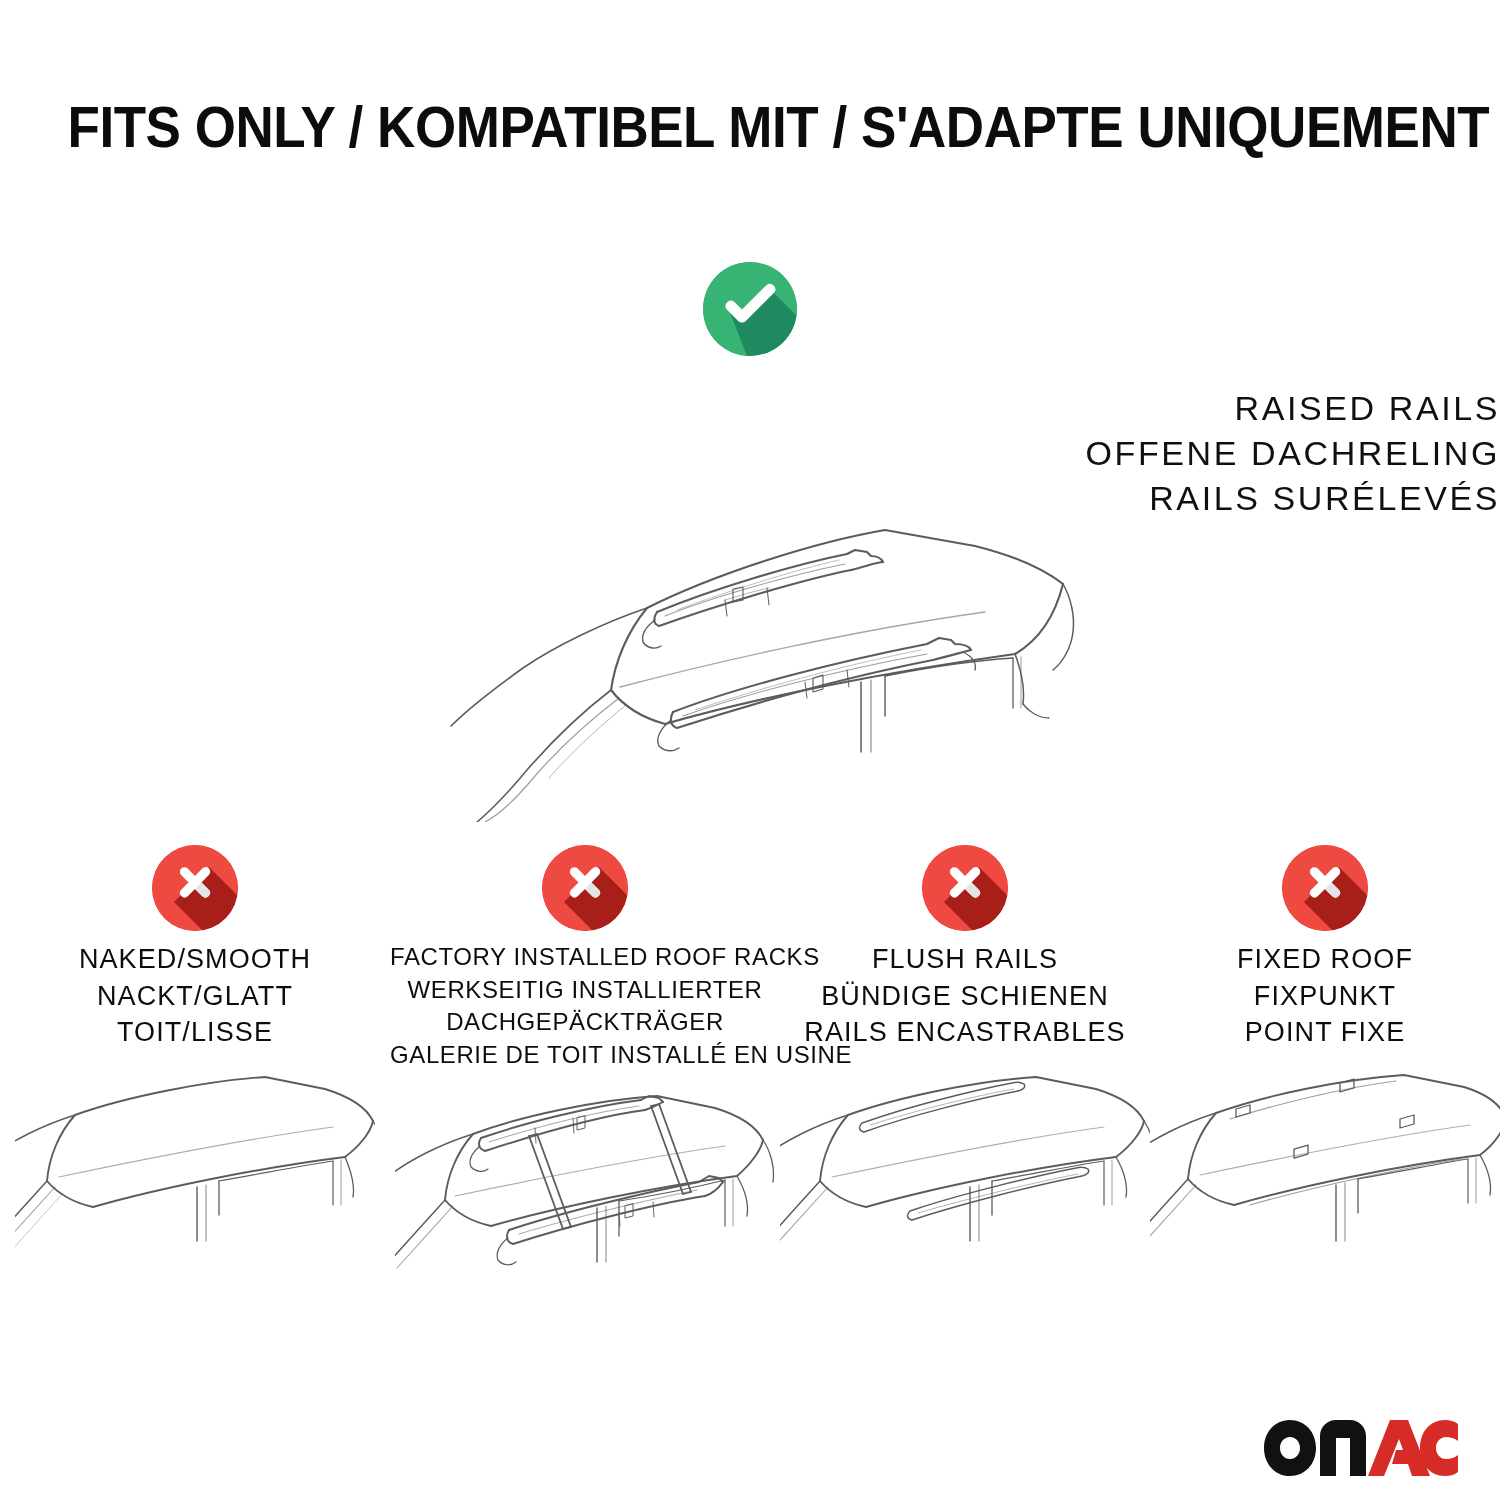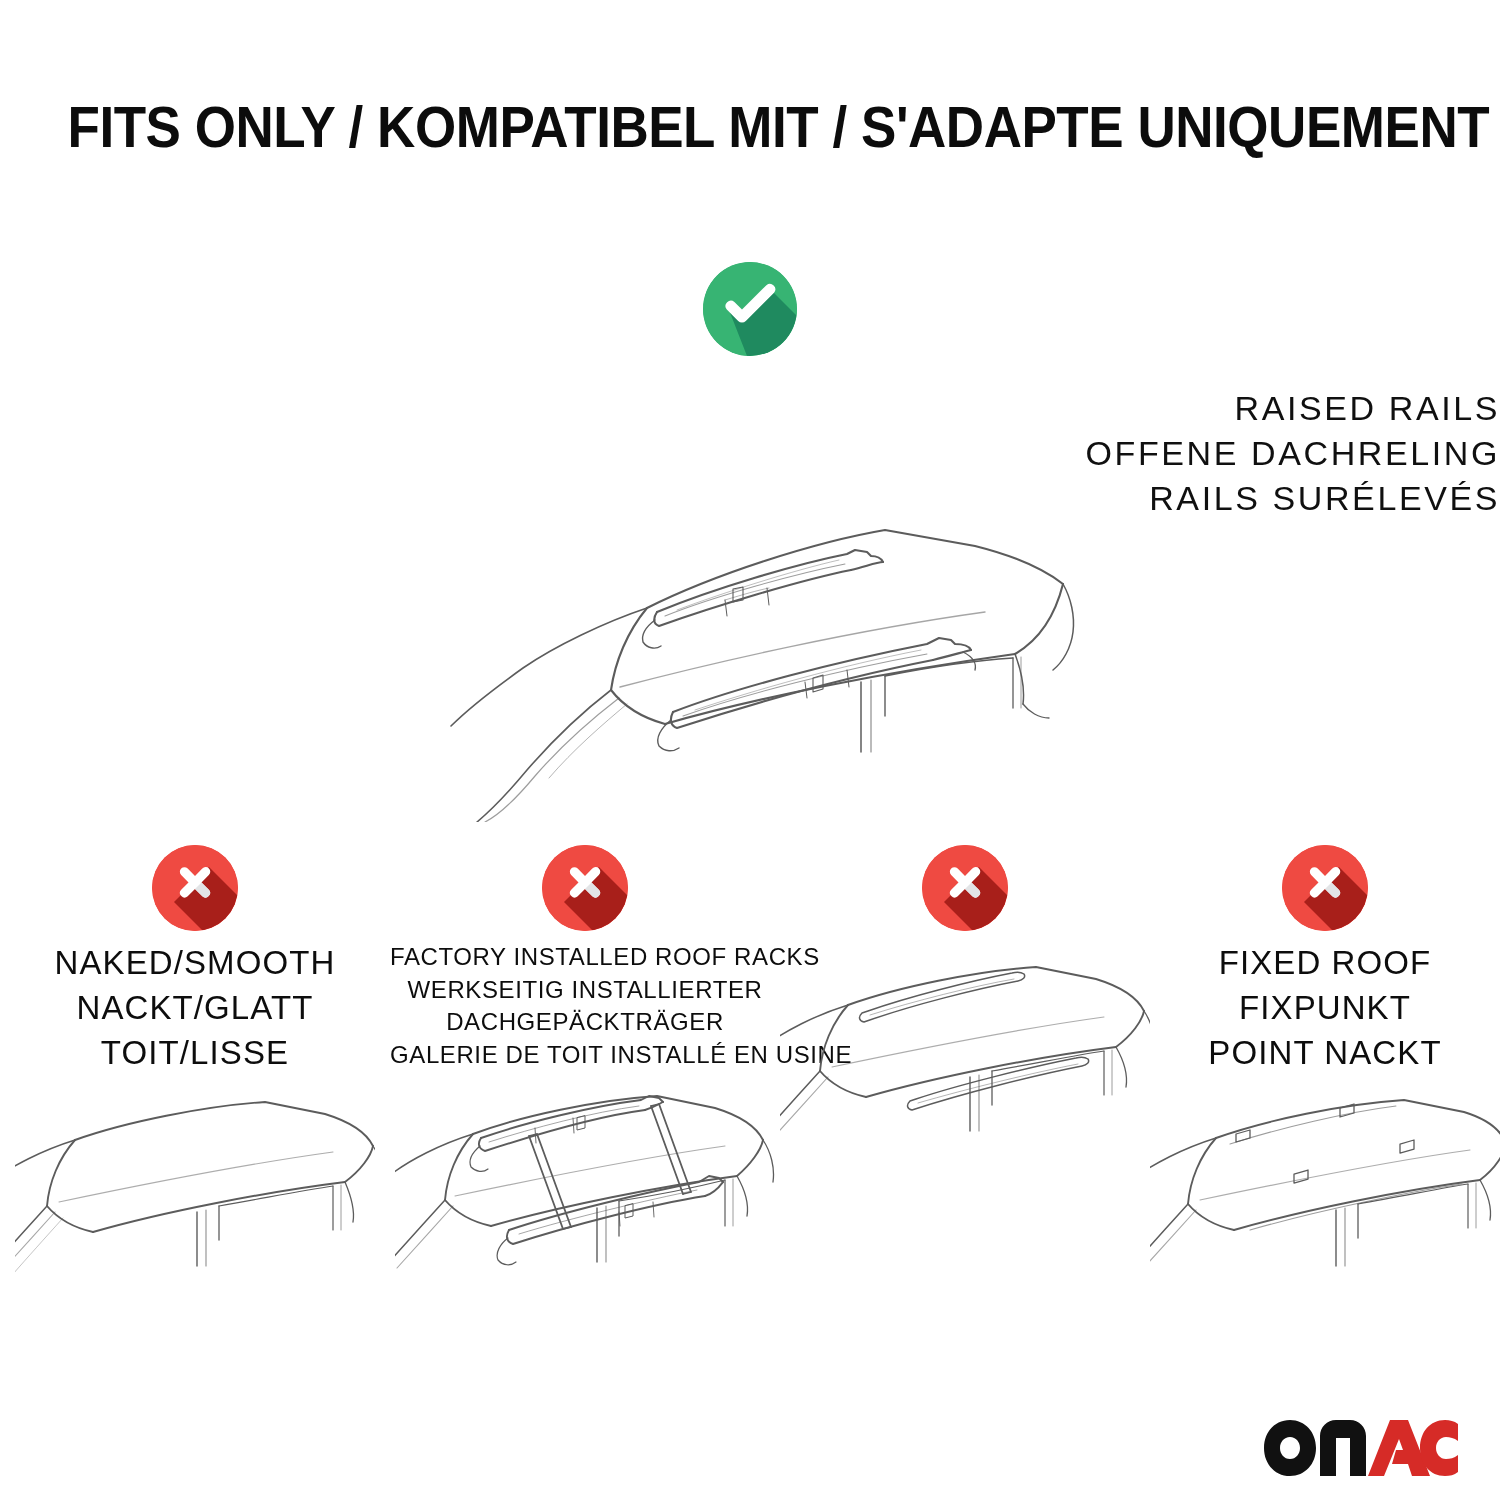--- a/index.html
+++ b/index.html
@@ -98,21 +98,21 @@
   .col-1 { width: 390px; }
   .col-2 { width: 390px; }
   .col-3 { width: 370px; }
   .col-4 { width: 350px; }
 
   .col-icon-wrap { height: 96px; }
 
   .col-labels {
     font-family: "Liberation Sans", sans-serif;
     font-weight: 300;
-    font-size: 33px;
+    font-size: 27px;
     letter-spacing: 1.1px;
     color: #0d0d0d;
     line-height: 1.36;
   }
   .col-labels div { white-space: nowrap; }
   .col-2 .col-labels { font-size: 24px; letter-spacing: 0.6px; }
 
   .col-art {
     margin-top: 14px;
     height: 230px;
@@ -361,20 +361,25 @@
             </defs>
           <g clip-path="url(#redClip3)">
             <rect width="86" height="86" fill="#ef4a42"></rect>
             <path d="M43 36 L57 22 L86 51 L86 86 L51 86 L22 57 Z" fill="#a81f1a"></path>
             <path d="M29.2 23.6 a4.6 4.6 0 0 1 6.5 0 L43 30.9 L50.3 23.6 a4.6 4.6 0 1 1 6.5 6.5 L49.5 37.4 L56.8 44.7 a4.6 4.6 0 0 1 -6.5 6.5 L43 43.9 L35.7 51.2 a4.6 4.6 0 0 1 -6.5 -6.5 L36.5 37.4 L29.2 30.1 a4.6 4.6 0 0 1 0 -6.5 Z" fill="#ffffff"></path>
             <path d="M43 43.9 L50.3 51.2 a4.6 4.6 0 0 0 6.5 -6.5 L49.5 37.4 Z" fill="#e2e4e6"></path>
           </g>
         </svg>
       </div>
     </div>
+    <div class="col-labels">
+      <div>FLUSH RAILS</div>
+      <div>BÜNDIGE SCHIENEN</div>
+      <div>RAILS ENCASTRABLES</div>
+    </div>
     <div class="col-art">
       <svg viewBox="0 0 370 230" width="370" height="230" aria-hidden="true">
         <g fill="none" stroke="#5c5c5c" stroke-width="1.9" stroke-linecap="round" stroke-linejoin="round">
           <path d="M68 50 C118 32 196 16 256 12 L316 24 C342 32 358 44 364 56"></path>
           <path d="M68 50 C52 68 42 92 40 116"></path>
           <path d="M40 116 C52 130 68 138 86 142"></path>
           <path d="M86 142 C156 122 256 102 336 92"></path>
           <path d="M336 92 C352 80 362 66 364 56"></path>
           <path d="M52 112 C128 96 236 74 324 62" stroke-width="1.2" opacity="0.5"></path>
           <path d="M68 50 C36 60 4 76 -16 92" stroke-width="1.5"></path>
@@ -414,21 +419,21 @@
             <path d="M43 36 L57 22 L86 51 L86 86 L51 86 L22 57 Z" fill="#a81f1a"></path>
             <path d="M29.2 23.6 a4.6 4.6 0 0 1 6.5 0 L43 30.9 L50.3 23.6 a4.6 4.6 0 1 1 6.5 6.5 L49.5 37.4 L56.8 44.7 a4.6 4.6 0 0 1 -6.5 6.5 L43 43.9 L35.7 51.2 a4.6 4.6 0 0 1 -6.5 -6.5 L36.5 37.4 L29.2 30.1 a4.6 4.6 0 0 1 0 -6.5 Z" fill="#ffffff"></path>
             <path d="M43 43.9 L50.3 51.2 a4.6 4.6 0 0 0 6.5 -6.5 L49.5 37.4 Z" fill="#e2e4e6"></path>
           </g>
         </svg>
       </div>
     </div>
     <div class="col-labels">
       <div>FIXED ROOF</div>
       <div>FIXPUNKT</div>
-      <div>POINT NACKT</div>
+      <div>POINT FIXE</div>
     </div>
     <div class="col-art">
       <svg viewBox="0 0 350 230" width="350" height="230" aria-hidden="true">
         <g fill="none" stroke="#5c5c5c" stroke-width="1.9" stroke-linecap="round" stroke-linejoin="round">
           <path d="M66 48 C116 30 194 14 254 10 L314 22 C340 30 352 42 356 54"></path>
           <path d="M66 48 C50 66 40 90 38 114"></path>
           <path d="M38 114 C50 128 66 136 84 140"></path>
           <path d="M84 140 C154 120 252 100 330 90"></path>
           <path d="M330 90 C346 78 354 64 356 54"></path>
           <path d="M50 110 C126 94 232 72 320 60" stroke-width="1.2" opacity="0.5"></path>

